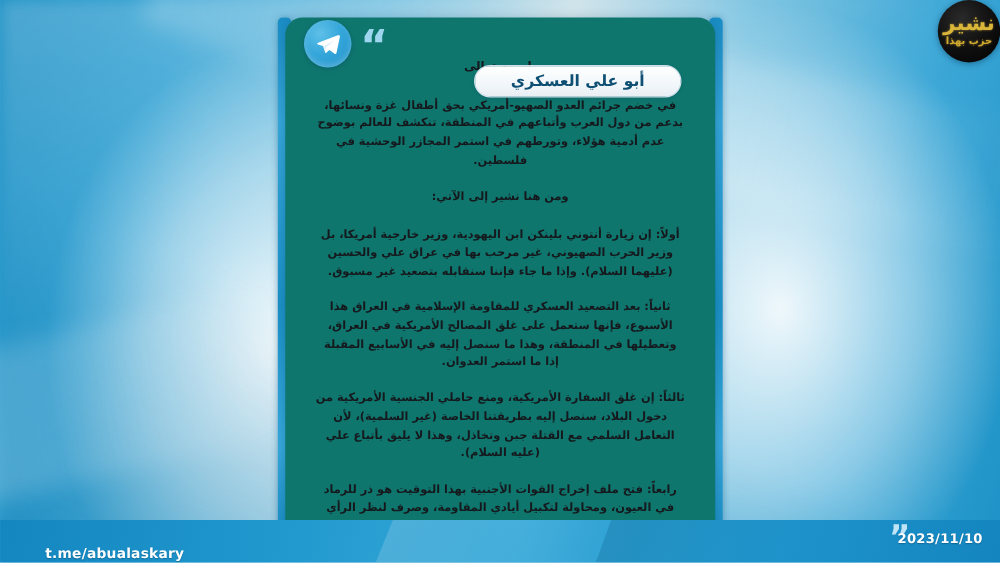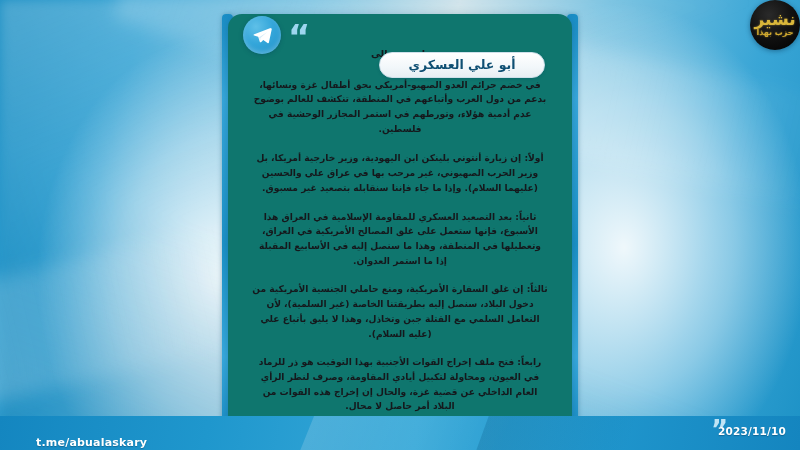--- a/index.html
+++ b/index.html
@@ -276,20 +276,21 @@
     <div class="accent-bar right"></div>
 
     <div class="card">
       <div class="card-inner">
 
         <div class="body-text">
           <p class="p-basmala">باسمه تعالى</p>
 
           <p class="p-lead">في خضم جرائم العدو الصهيو-أمريكي بحق أطفال غزة ونسائها، بدعم من دول العرب وأتباعهم في المنطقة، تنكشف للعالم بوضوح عدم أدمية هؤلاء، وتورطهم في استمر المجازر الوحشية في فلسطين.</p>
 
+          <p class="p-intro">ومن هنا نشير إلى الآتي:</p>
 
           <p class="p-item">أولاً: إن زيارة أنتوني بلينكن ابن اليهودية، وزير خارجية أمريكا، بل وزير الحرب الصهيوني، غير مرحب بها في عراق علي والحسين (عليهما السلام). وإذا ما جاء فإننا سنقابله بتصعيد غير مسبوق.</p>
 
           <p class="p-item">ثانياً: بعد التصعيد العسكري للمقاومة الإسلامية في العراق هذا الأسبوع، فإنها ستعمل على غلق المصالح الأمريكية في العراق، وتعطيلها في المنطقة، وهذا ما سنصل إليه في الأسابيع المقبلة إذا ما استمر العدوان.</p>
 
           <p class="p-item">ثالثاً: إن غلق السفارة الأمريكية، ومنع حاملي الجنسية الأمريكية من دخول البلاد، سنصل إليه بطريقتنا الخاصة (غير السلمية)، لأن التعامل السلمي مع القتلة جبن وتخاذل، وهذا لا يليق بأتباع علي (عليه السلام).</p>
 
           <p class="p-item">رابعاً: فتح ملف إخراج القوات الأجنبية بهذا التوقيت هو ذر للرماد في العيون، ومحاولة لتكبيل أيادي المقاومة، وصرف لنظر الرأي العام الداخلي عن قضية غزة، والحال إن إخراج هذه القوات من البلاد أمر حاصل لا محال.</p>
 
         </div>

